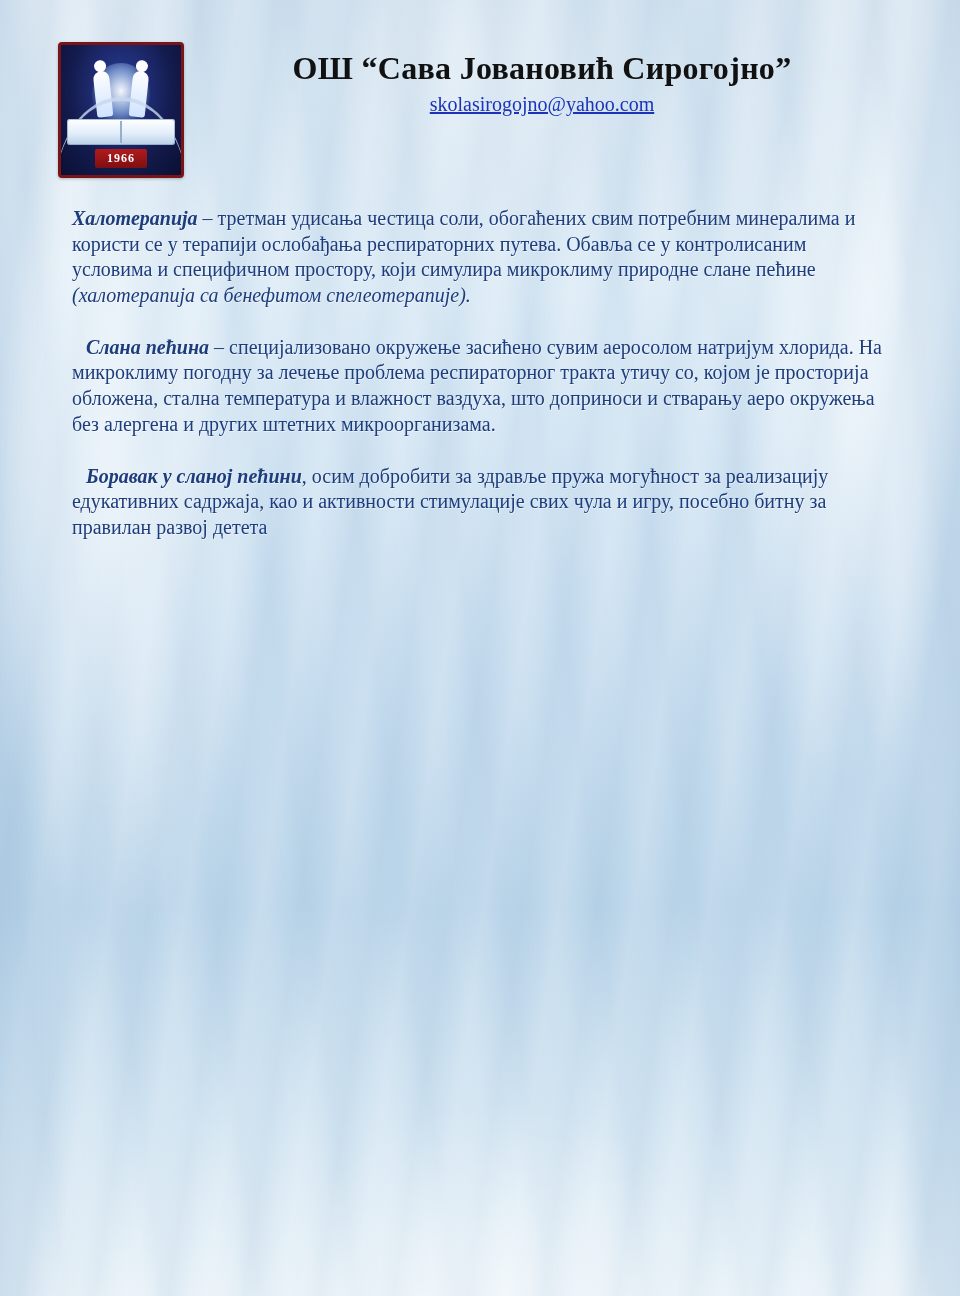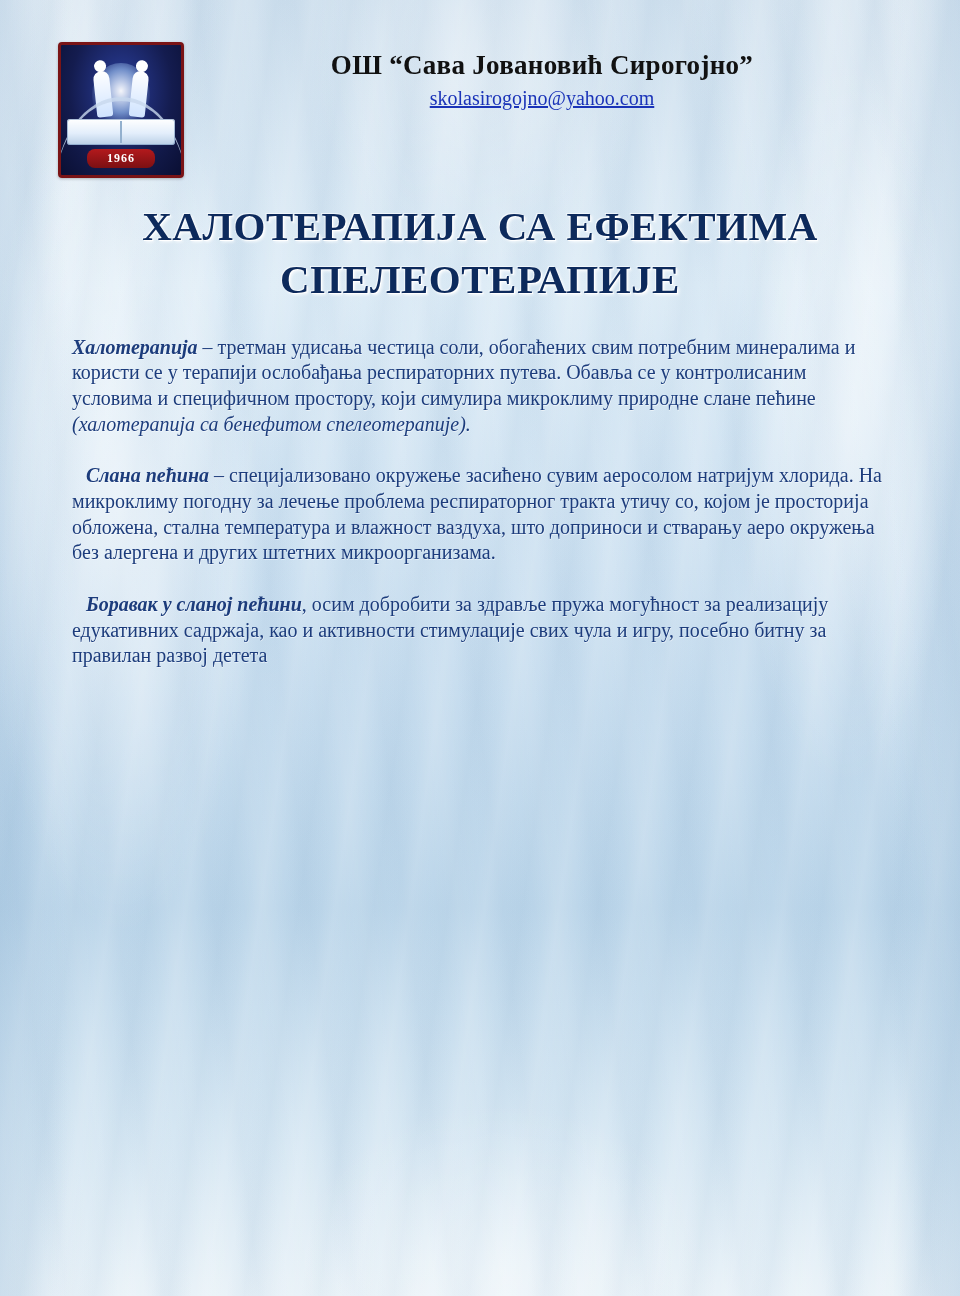--- a/index.html
+++ b/index.html
@@ -131,50 +131,50 @@
     bottom: 2px;
     width: 2px;
     margin-left: -1px;
     background: #93b0ce;
   }
   .logo .ribbon {
     position: absolute;
     left: 50%;
     bottom: 7px;
     transform: translateX(-50%);
-    width: 68px;
+    width: 52px;
     height: 19px;
     background: linear-gradient(180deg, #b3191c, #7c1013);
     color: #ffffff;
     font-family: "Liberation Serif", serif;
     font-size: 12px;
     font-weight: bold;
     letter-spacing: 1px;
     text-align: center;
     line-height: 19px;
-    border-radius: 8px;
+    border-radius: 2px;
   }
   .logo .arc {
     position: absolute;
     left: -6px;
     right: -6px;
     top: 52px;
     height: 90px;
     border-top: 4px solid #c8d9ee;
     border-radius: 50% 50% 0 0 / 100% 100% 0 0;
     opacity: 0.8;
   }
 
   .school-block {
     flex: 1 1 auto;
     text-align: center;
     padding: 8px 40px 0 10px;
   }
   .school-name {
-    font-size: 27px;
+    font-size: 32px;
     font-weight: bold;
     color: #111111;
     letter-spacing: 0.3px;
     line-height: 1.18;
     white-space: nowrap;
   }
   .school-address {
     font-size: 22.5px;
     font-weight: bold;
     color: #111111;
@@ -245,21 +245,20 @@
         <div class="ribbon">1966</div>
       </div>
 
       <div class="school-block">
         <div class="school-name">ОШ “Сава Јовановић Сирогојно”</div>
         <div class="school-email">skolasirogojno@yahoo.com</div>
       </div>
 
     </div>
 
-    <div class="title">ХАЛОТЕРАПИЈА СА ЕФЕКТИМА СПЕЛЕОТЕРАПИЈЕ</div>
 
     <div class="body-text">
 
       <p class="para p1">
         <span class="lead">Халотерапија</span><span> – третман удисања честица соли, обогаћених свим потребним минералима и користи се у терапији ослобађања респираторних путева. Обавља се у контролисаним условима и специфичном простору, који симулира микроклиму природне слане пећине </span><span class="ital">(халотерапија са бенефитом спелеотерапије).</span>
       </p>
 
       <p class="para p2">
         <span class="lead">Слана пећина</span><span> – специјализовано окружење засићено сувим аеросолом натријум хлорида. На микроклиму погодну за лечење проблема респираторног тракта утичу со, којом је просторија обложена, стална температура и влажност ваздуха, што доприноси и стварању аеро окружења без алергена и других штетних микроорганизама.</span>
       </p>

